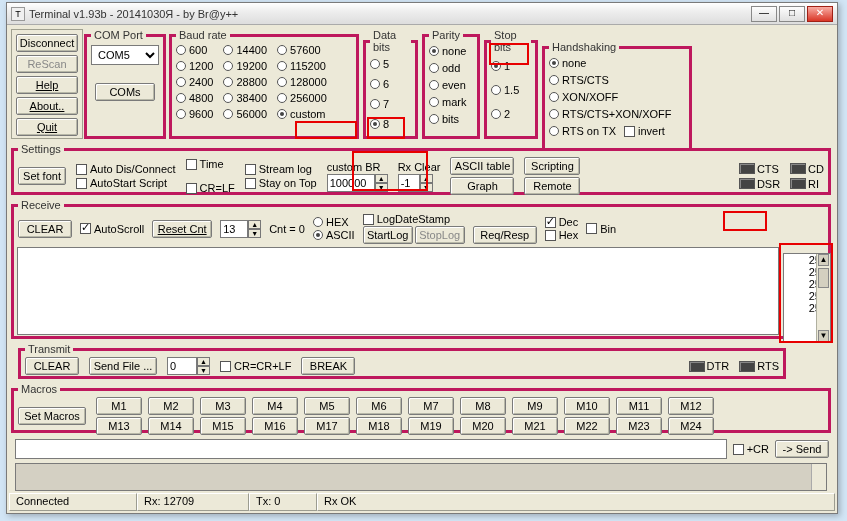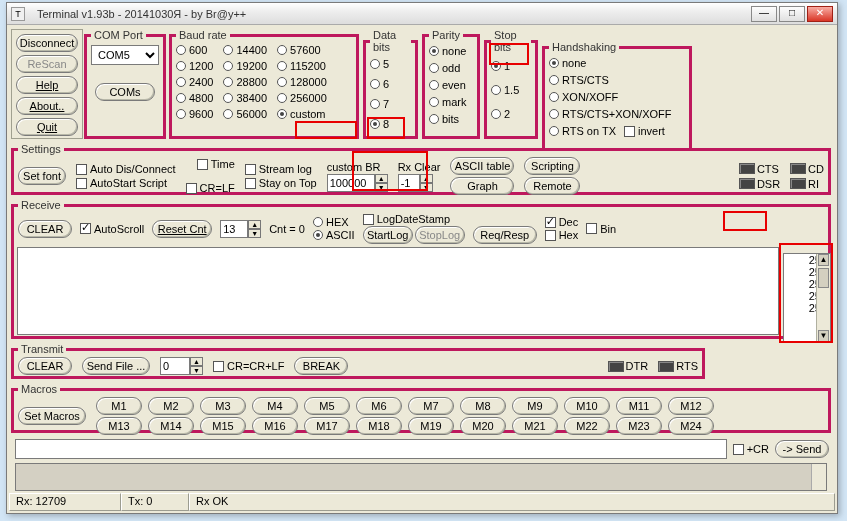--- a/index.html
+++ b/index.html
@@ -1,29 +1,29 @@
 <!DOCTYPE html>
 <html><head>
 <meta charset="utf-8">
 <style>
   * { box-sizing: border-box; font-family: "MS Sans Serif", Tahoma, sans-serif; font-size: 11px; }
   body { margin: 0; background: #d2e5f5; width: 847px; height: 521px; overflow: hidden; }
   .window { position: absolute; top: 2px; left: 6px; width: 832px; height: 512px; background: #ece9d8; border: 1px solid #7a7a7a; box-shadow: 2px 2px 6px rgba(0,0,0,.25); }
   .titlebar { height: 22px; background: linear-gradient(#fff,#eee 40%,#ddd); border-bottom: 1px solid #aaa; display:flex; align-items:center; padding:0 4px; }
   .titlebar .icon { width:14px; height:14px; background:#f0f0f0; border:1px solid #999; margin-right:4px; font-size:9px; text-align:center; line-height:12px; }
-  .titlebar .title { flex:1; color:#333;margin-left:8px; }
+  .titlebar .title { flex:1; color:#333; }
   .winbtns { display:flex; gap:2px; }
   .winbtn { width:26px; height:16px; border:1px solid #888; background:linear-gradient(#fdfdfd,#e0e0e0); font-size:10px; text-align:center; line-height:12px; cursor:pointer; }
   .winbtn.close { background:linear-gradient(#f8aca3,#d93526); color:#fff; border-color:#a02015; }
   .content { position:absolute; top:22px; left:0; right:0; bottom:0; }
 
   fieldset { border:3px solid #be185d; margin:0; padding:2px 4px 4px 4px; background:#ece9d8; position:absolute; }
   legend { padding:0 3px; color:#333; }
 
-  .btn { background:#ece9d8; border:1px solid #7a7a7a; height:18px; padding:0 5px; display:inline-flex; align-items:center; justify-content:center; cursor:pointer; box-shadow: inset 1px 1px 0 #fff, inset -1px -1px 0 #b8b8a8; border-radius:9px; white-space:nowrap; }
+  .btn { background:#ece9d8; border:1px solid #7a7a7a; height:18px; padding:0 5px; display:inline-flex; align-items:center; justify-content:center; cursor:pointer; box-shadow: inset 1px 1px 0 #fff, inset -1px -1px 0 #b8b8a8; border-radius:2px; white-space:nowrap; }
   .btn.wide { width: 62px; }
   .txt { border:1px solid #7a7a7a; background:#fff; padding:1px 2px; height:18px; }
   select.txt { height:20px; }
   .radio     { display:inline-flex; align-items:center; gap:3px; cursor:pointer; white-space:nowrap; }
   .radio .d  { width:10px; height:10px; border:1px solid #555; border-radius:50%; background:#fff; display:inline-block; position:relative; }
   .radio.sel .d::after { content:""; position:absolute; inset:2px; background:#444; border-radius:50%; }
   .check { display:inline-flex; align-items:center; gap:3px; cursor:pointer; white-space:nowrap; }
   .check .b { width:11px; height:11px; border:1px solid #555; background:#fff; display:inline-block; position:relative; }
   .check.sel .b::after { content:"✓"; position:absolute; top:-3px; left:0; font-size:11px; color:#000; }
 
@@ -269,21 +269,21 @@
         <div class="col" style="gap:2px;">
           <label class="check">
               <span class="b"></span>
               <span>Auto Dis/Connect</span>
             </label>
           <label class="check">
               <span class="b"></span>
               <span>AutoStart Script</span>
             </label>
         </div>
-        <div class="col" style="gap:12px;align-items:flex-end;">
+        <div class="col" style="gap:12px;">
           <label class="check">
               <span class="b"></span>
               <span>Time</span>
             </label>
           <label class="check">
               <span class="b"></span>
               <span>CR=LF</span>
             </label>
         </div>
         <div class="col" style="gap:2px;">
@@ -411,21 +411,21 @@
       <div>253</div>
       <div>253</div>
       <div>253</div>
       <div class="sb">
         <span class="ar" style="top:0">▲</span>
         <span class="th"></span>
         <span class="ar" style="bottom:0">▼</span>
       </div>
     </div>
 
-    <fieldset style="top:318px; left:4px; width:694px; height:36px;">
+    <fieldset style="top:318px; left:11px; width:768px; height:36px;">
       <legend>Transmit</legend>
       <div class="row" style="gap:10px;">
         <span class="btn" style="width:54px">CLEAR</span>
         <span class="btn" style="width:68px">Send File ...</span>
         <span class="spin">
           <input class="txt" style="width: 30px;" value="0">
           <span class="ud">
               <span>▲</span>
               <span>▼</span>
             </span>
@@ -491,20 +491,21 @@
           <span>+CR</span>
         </label>
       <span class="btn" style="width:54px">-&gt; Send</span>
     </div>
 
     <div class="graybox" style="top:438px; left:8px; width:812px; height:28px;">
       <div style="position:absolute;right:0;top:0;bottom:0;width:15px;background:#ece9d8;border-left:1px solid #aaa"></div>
     </div>
 
     <div class="statusbar">
+      <div class="cell" style="width:128px">Connected</div>
       <div class="cell" style="width:112px">Rx: 12709</div>
       <div class="cell" style="width:68px">Tx: 0</div>
       <div class="cell" style="flex:1">Rx OK</div>
     </div>
 
     <div class="hl" style="top:96px; left:288px; width:62px; height:18px;"></div>
     <div class="hl" style="top:92px; left:360px; width:38px; height:22px;"></div>
     <div class="hl" style="top:18px; left:482px; width:40px; height:22px;"></div>
     <div class="hl" style="top:126px; left:345px; width:76px; height:40px;"></div>
     <div class="hl" style="top:186px; left:716px; width:44px; height:20px;"></div>

